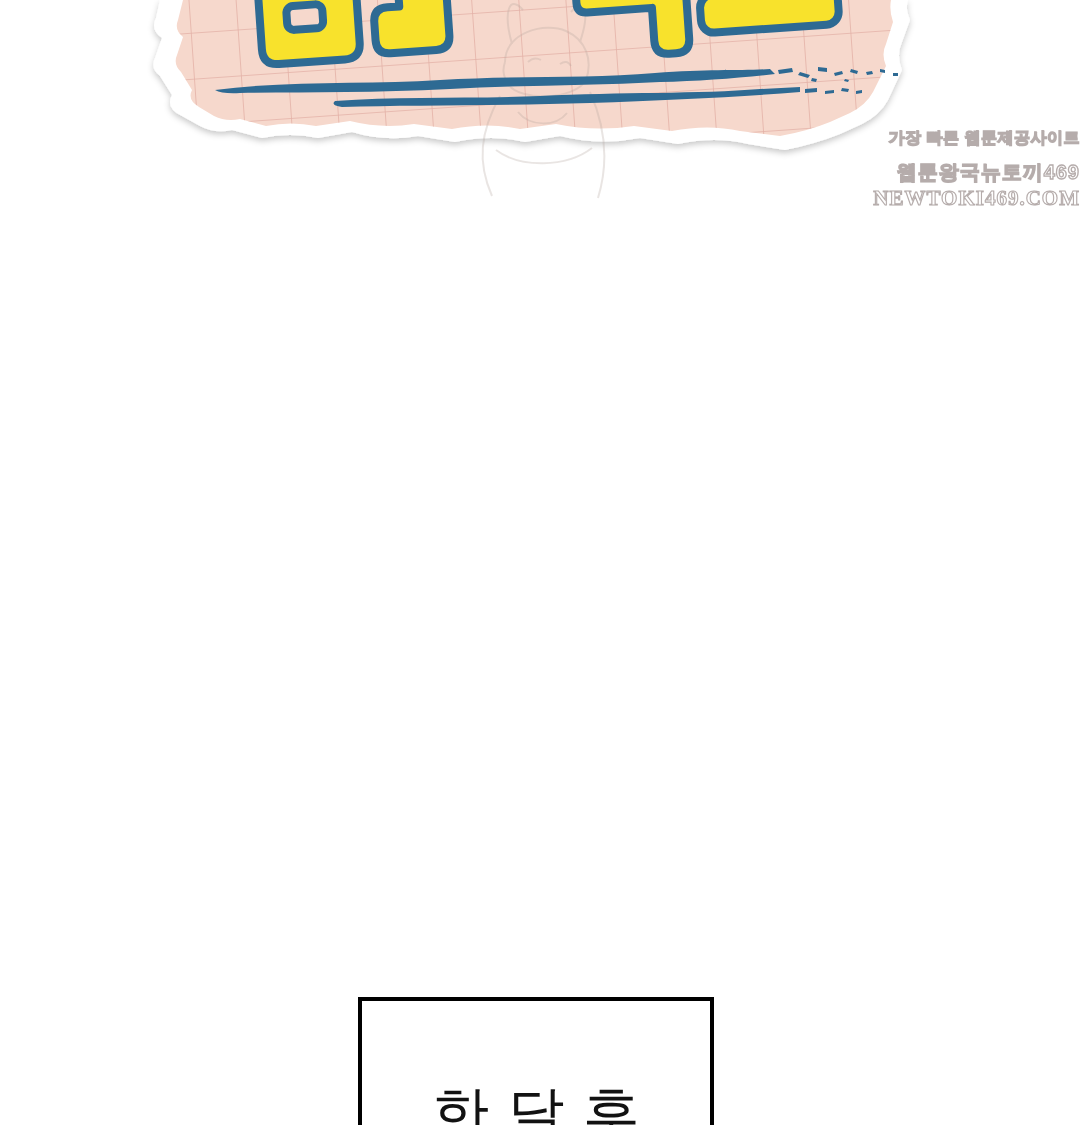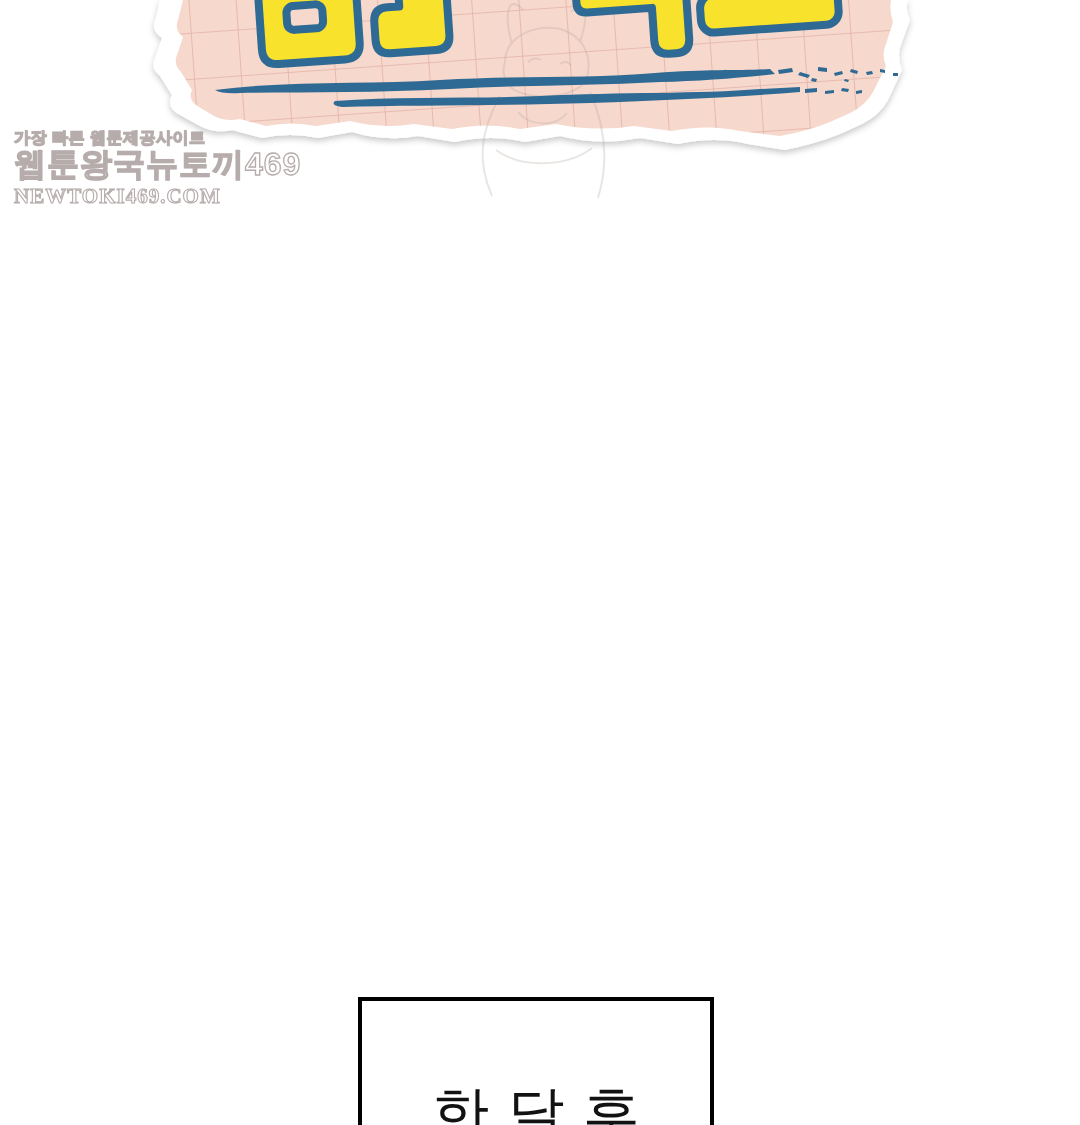--- a/index.html
+++ b/index.html
@@ -23,38 +23,38 @@
     width: 1080px;
     height: 240px;
     display: block;
   }
   
   .watermark {
     position: absolute;
     left: 14px;
     right: 0;
     top: 129px;
-    text-align: left;
+    text-align: right;
     line-height: 1.08;
     pointer-events: none;
   }
   .wm-line {
     color: #ffffff;
     -webkit-text-stroke: 1.3px #b5acab;
     text-shadow: 0 0 1px #c9c2c1;
     font-weight: bold;
   }
   .wm-tagline {
     font-size: 16px;
     letter-spacing: 0.5px;
   }
   .wm-site {
-    font-size: 32px;
+    font-size: 20px;
     letter-spacing: 1px;
-    margin-top: 1px;
+    margin-top: 16px;
   }
   .wm-url {
     font-family: "Liberation Serif", "DejaVu Serif", serif;
     font-size: 21px;
     font-weight: bold;
     letter-spacing: 1px;
     -webkit-text-stroke: 1.1px #b5acab;
     margin-top: 3px;
   }
   

